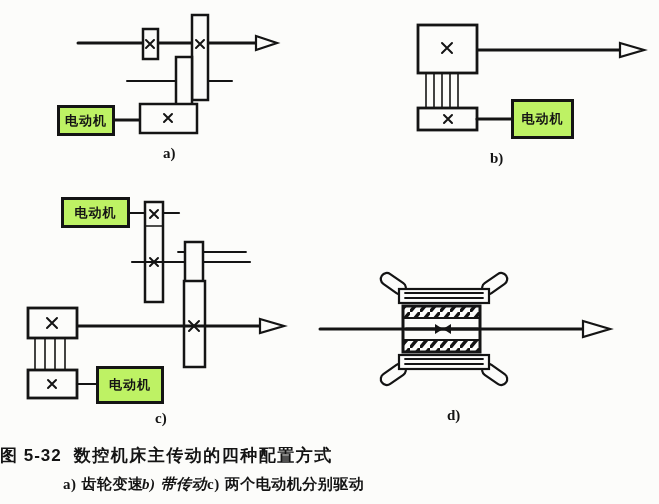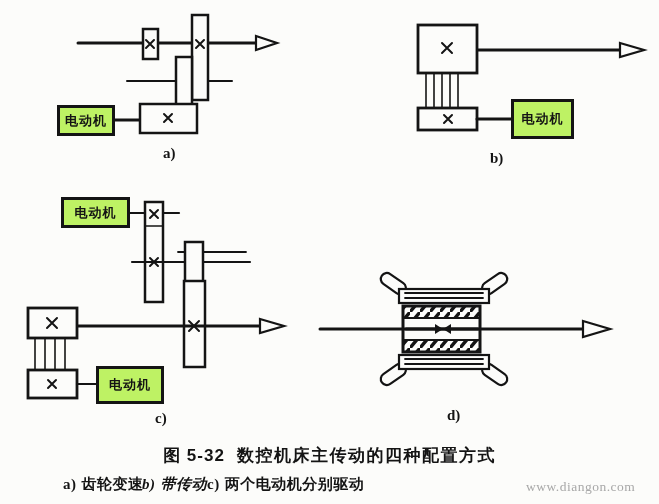--- a/index.html
+++ b/index.html
@@ -16,38 +16,37 @@
     display:flex;align-items:center;justify-content:center;
     font-size:13px;font-weight:bold;letter-spacing:1px;white-space:nowrap;
   }
   .sublabel{
     position:absolute;z-index:2;
     font-family:"Liberation Serif","DejaVu Serif",serif;
     font-size:15px;font-weight:bold;
   }
   .cap1{
     position:absolute;top:444px;left:0;width:659px;z-index:3;
-    text-align:center;font-size:17px;font-weight:bold;letter-spacing:1.5px;
+    font-size:17px;font-weight:bold;letter-spacing:1.5px;
   }
   .cap1 .prefix{margin-right:12px;letter-spacing:1px;}
   .cap2{position:absolute;top:475px;left:0;width:659px;height:24px;z-index:3;}
   .legitem{position:absolute;top:0;font-size:15px;font-weight:bold;letter-spacing:0.5px;white-space:nowrap;}
   .legitem .k{font-family:"Liberation Serif","DejaVu Serif",serif;margin-right:5px;}
   .watermark{
     position:absolute;top:479px;left:526px;z-index:2;
     font-family:"Liberation Serif","DejaVu Serif",serif;
     font-size:13.5px;color:#a8a8a8;letter-spacing:0.5px;
   }
 </style>
 </head>
 <body>
 
 <div class="stage">
 
-  <div class="watermark">www.diangon.com</div>
 
   <svg class="lineart" width="659" height="504" viewBox="0 0 659 504" fill="none" stroke="#141414" stroke-linecap="round">
     <defs>
       <pattern id="hatch" width="10" height="12" patternUnits="userSpaceOnUse">
         <path d="M-1,13 L11,-1" stroke="#141414" stroke-width="3.5"></path>
       </pattern>
     </defs>
 
     <g>
       <path d="M78,43 H256" stroke-width="3"></path>

